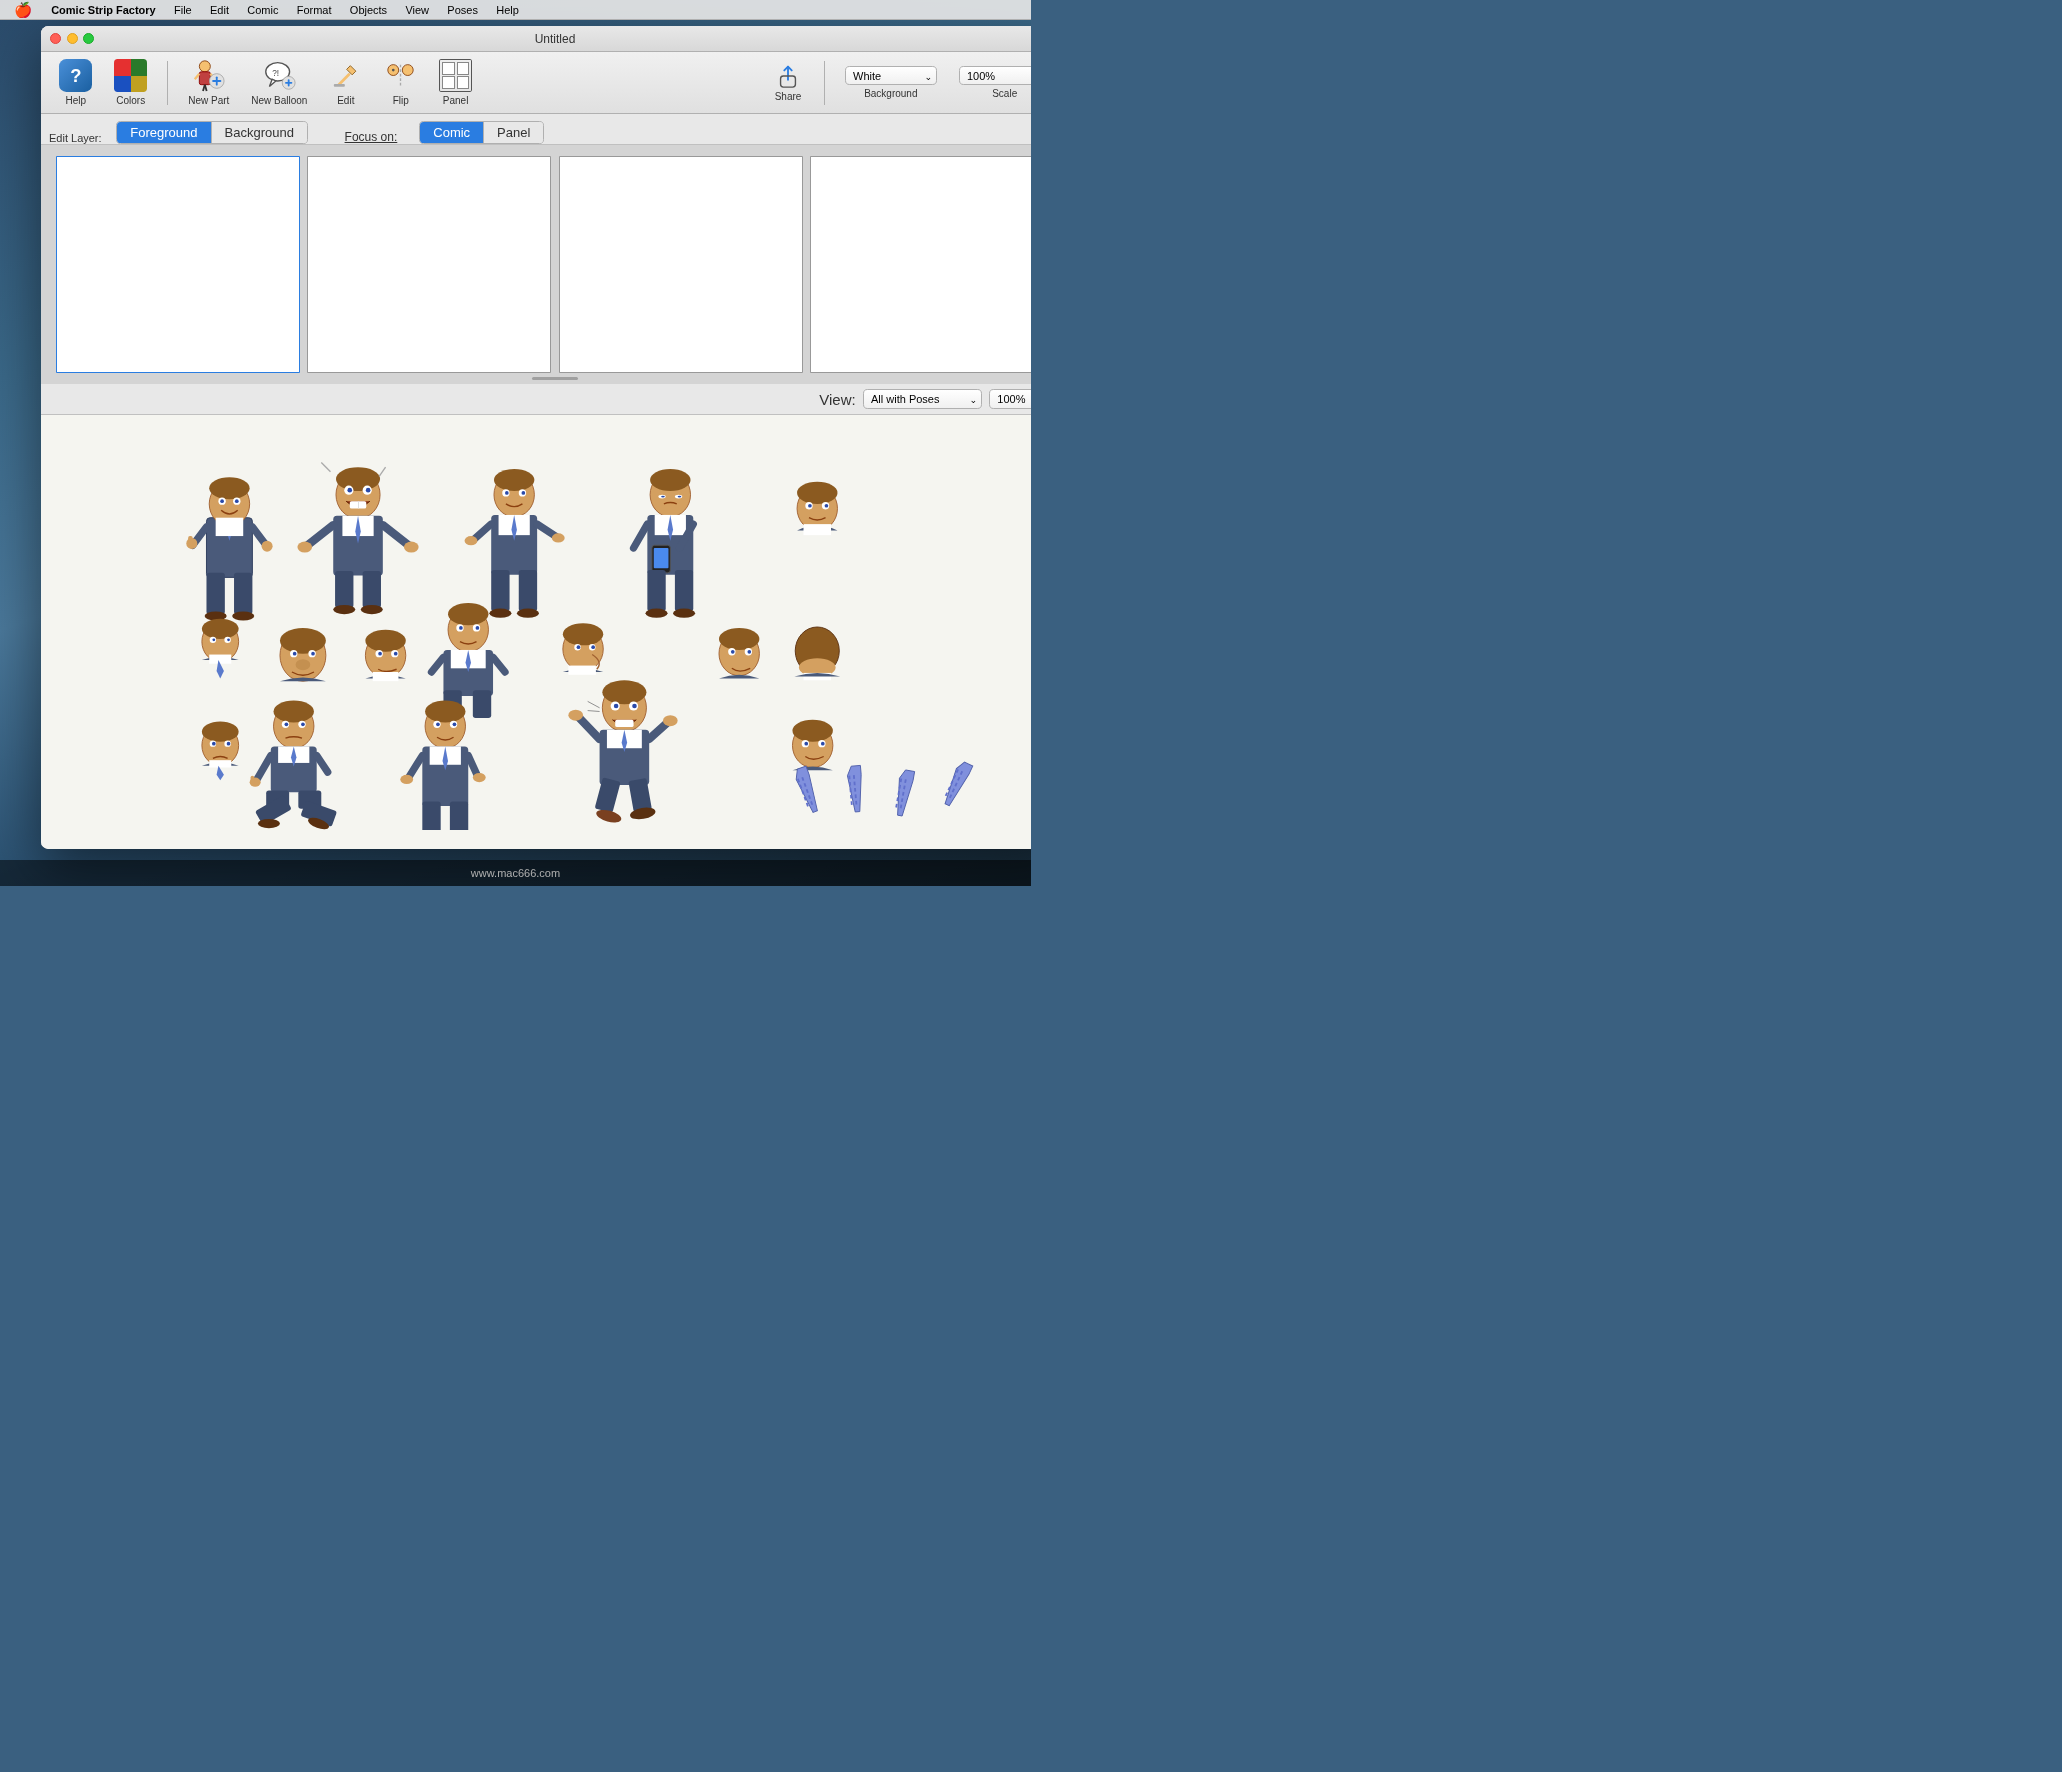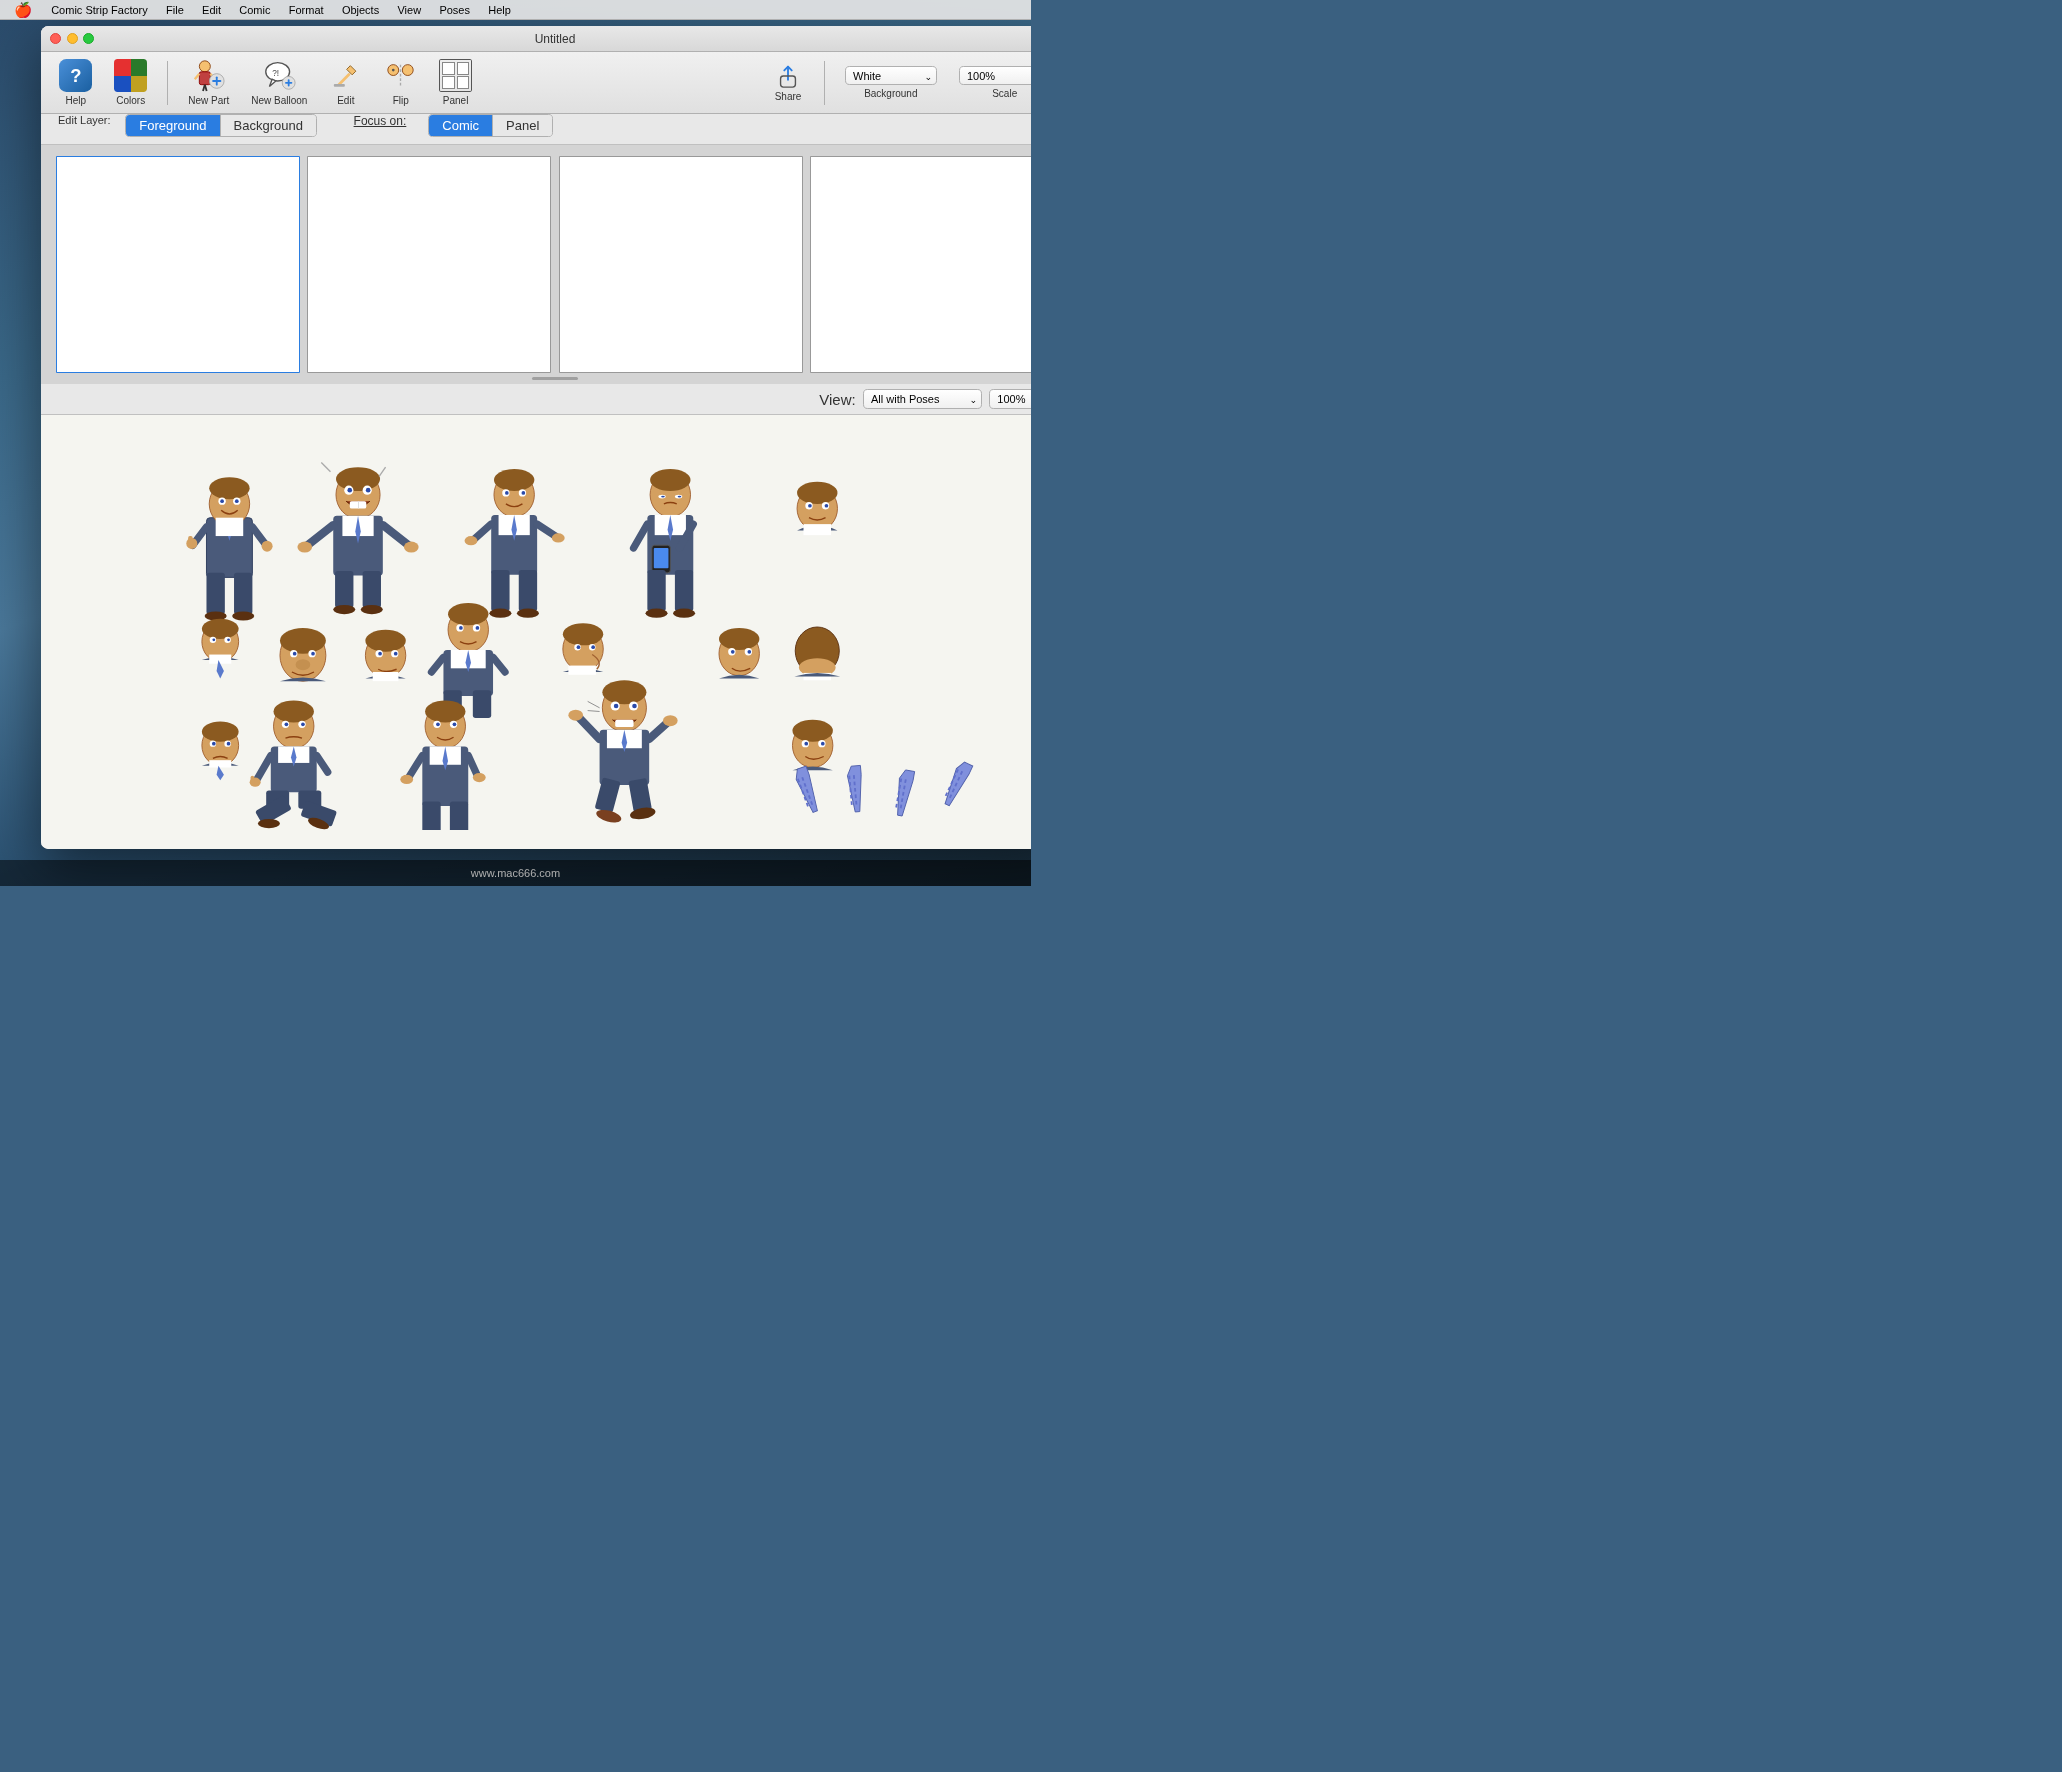--- a/index.html
+++ b/index.html
@@ -37,21 +37,21 @@
     }
     .menubar-item {
       padding: 0 7.3px;
       height: 20px;
       display: flex;
       align-items: center;
       cursor: default;
       border-radius: 2.8px;
     }
     .menubar-item.app-name {
-      font-weight: 400;
+      font-weight: 700;
     }
 
     
     .window {
       position: absolute;
       top: 26px;
       left: 41px;
       width: 1028px;
       height: 823px;
       background: #ececec;
@@ -221,22 +221,22 @@
       pointer-events: none;
       font-size: 9.2px;
     }
 
     
     .edit-layer-bar {
       height: 31px;
       background: #e8e8e8;
       border-bottom: 0.9px solid #c0c0c0;
       display: flex;
-      align-items: flex-start;
-      padding: 0 17px;
+      align-items: flex-end;
+      padding: 0 8px;
       gap: 14.7px;
       flex-shrink: 0;
     }
     .edit-label {
       font-size: 11px;
       color: #333;
       font-weight: 500;
     }
     .btn-group {
       display: flex;

